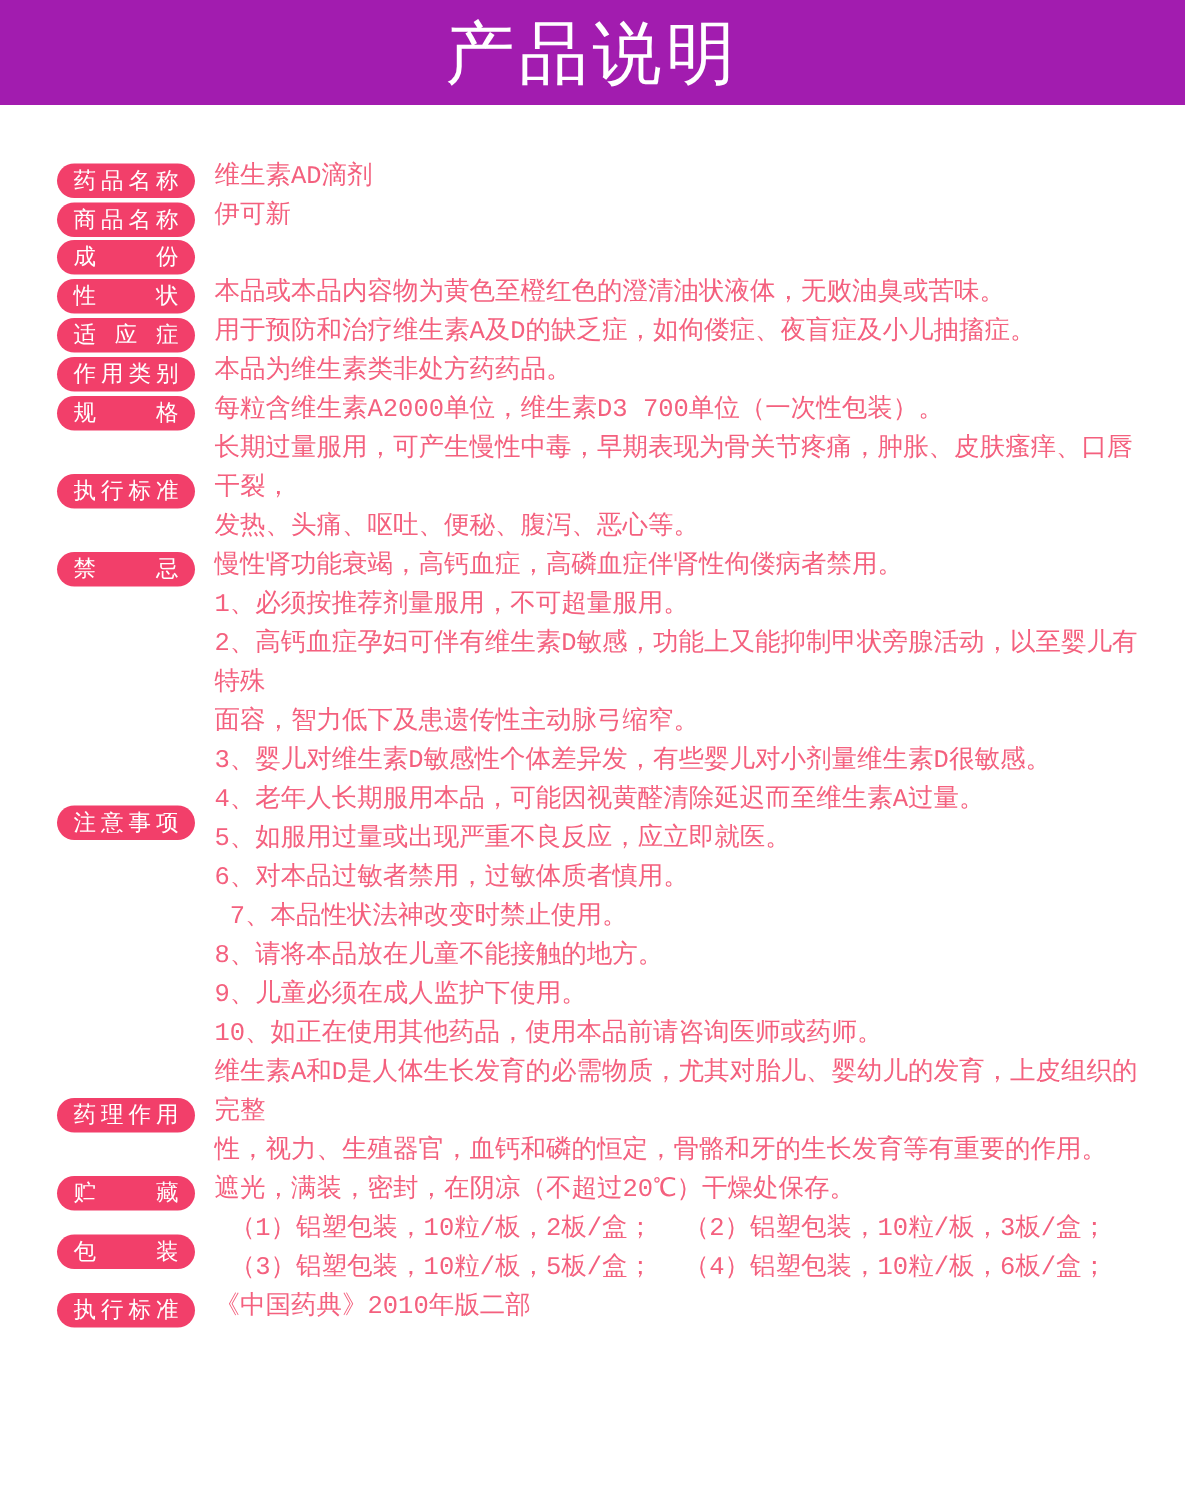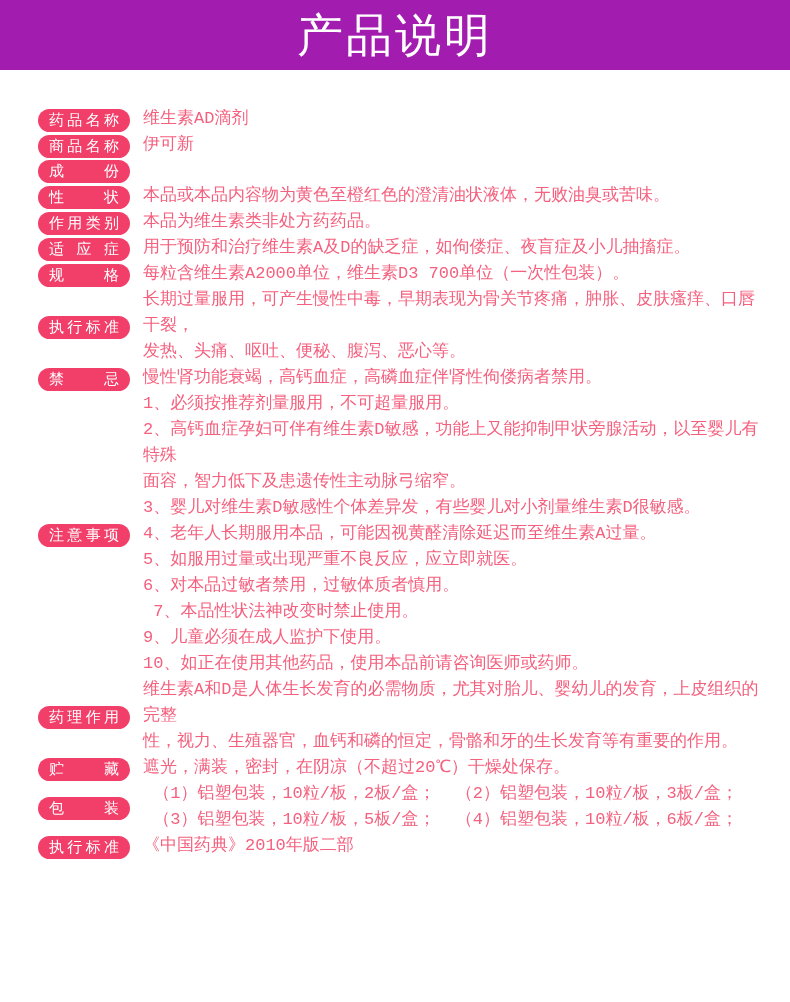--- a/index.html
+++ b/index.html
@@ -84,29 +84,29 @@
     <div class="spec-row">
       <span class="field-badge">成份</span>
     </div>
     <div class="spec-row">
       <span class="field-badge">性状</span>
       <div class="field-value">
         <div class="field-line">本品或本品内容物为黄色至橙红色的澄清油状液体，无败油臭或苦味。</div>
       </div>
     </div>
     <div class="spec-row">
+      <span class="field-badge">适应症</span>
+      <div class="field-value">
+        <div class="field-line">用于预防和治疗维生素A及D的缺乏症，如佝偻症、夜盲症及小儿抽搐症。</div>
+      </div>
+    </div>
+    <div class="spec-row">
       <span class="field-badge">作用类别</span>
       <div class="field-value">
         <div class="field-line">本品为维生素类非处方药药品。</div>
-      </div>
-    </div>
-    <div class="spec-row">
-      <span class="field-badge">适应症</span>
-      <div class="field-value">
-        <div class="field-line">用于预防和治疗维生素A及D的缺乏症，如佝偻症、夜盲症及小儿抽搐症。</div>
       </div>
     </div>
     <div class="spec-row">
       <span class="field-badge">规格</span>
       <div class="field-value">
         <div class="field-line">每粒含维生素A2000单位，维生素D3 700单位（一次性包装）。</div>
       </div>
     </div>
     <div class="spec-row">
       <span class="field-badge">执行标准</span>
@@ -125,20 +125,21 @@
       <span class="field-badge">注意事项</span>
       <div class="field-value">
         <div class="field-line">1、必须按推荐剂量服用，不可超量服用。</div>
         <div class="field-line">2、高钙血症孕妇可伴有维生素D敏感，功能上又能抑制甲状旁腺活动，以至婴儿有特殊</div>
         <div class="field-line">面容，智力低下及患遗传性主动脉弓缩窄。</div>
         <div class="field-line">3、婴儿对维生素D敏感性个体差异发，有些婴儿对小剂量维生素D很敏感。</div>
         <div class="field-line">4、老年人长期服用本品，可能因视黄醛清除延迟而至维生素A过量。</div>
         <div class="field-line">5、如服用过量或出现严重不良反应，应立即就医。</div>
         <div class="field-line">6、对本品过敏者禁用，过敏体质者慎用。</div>
         <div class="field-line"> 7、本品性状法神改变时禁止使用。</div>
+        <div class="field-line">8、请将本品放在儿童不能接触的地方。</div>
         <div class="field-line">9、儿童必须在成人监护下使用。</div>
         <div class="field-line">10、如正在使用其他药品，使用本品前请咨询医师或药师。</div>
       </div>
     </div>
     <div class="spec-row">
       <span class="field-badge">药理作用</span>
       <div class="field-value">
         <div class="field-line">维生素A和D是人体生长发育的必需物质，尤其对胎儿、婴幼儿的发育，上皮组织的完整</div>
         <div class="field-line">性，视力、生殖器官，血钙和磷的恒定，骨骼和牙的生长发育等有重要的作用。</div>
       </div>

